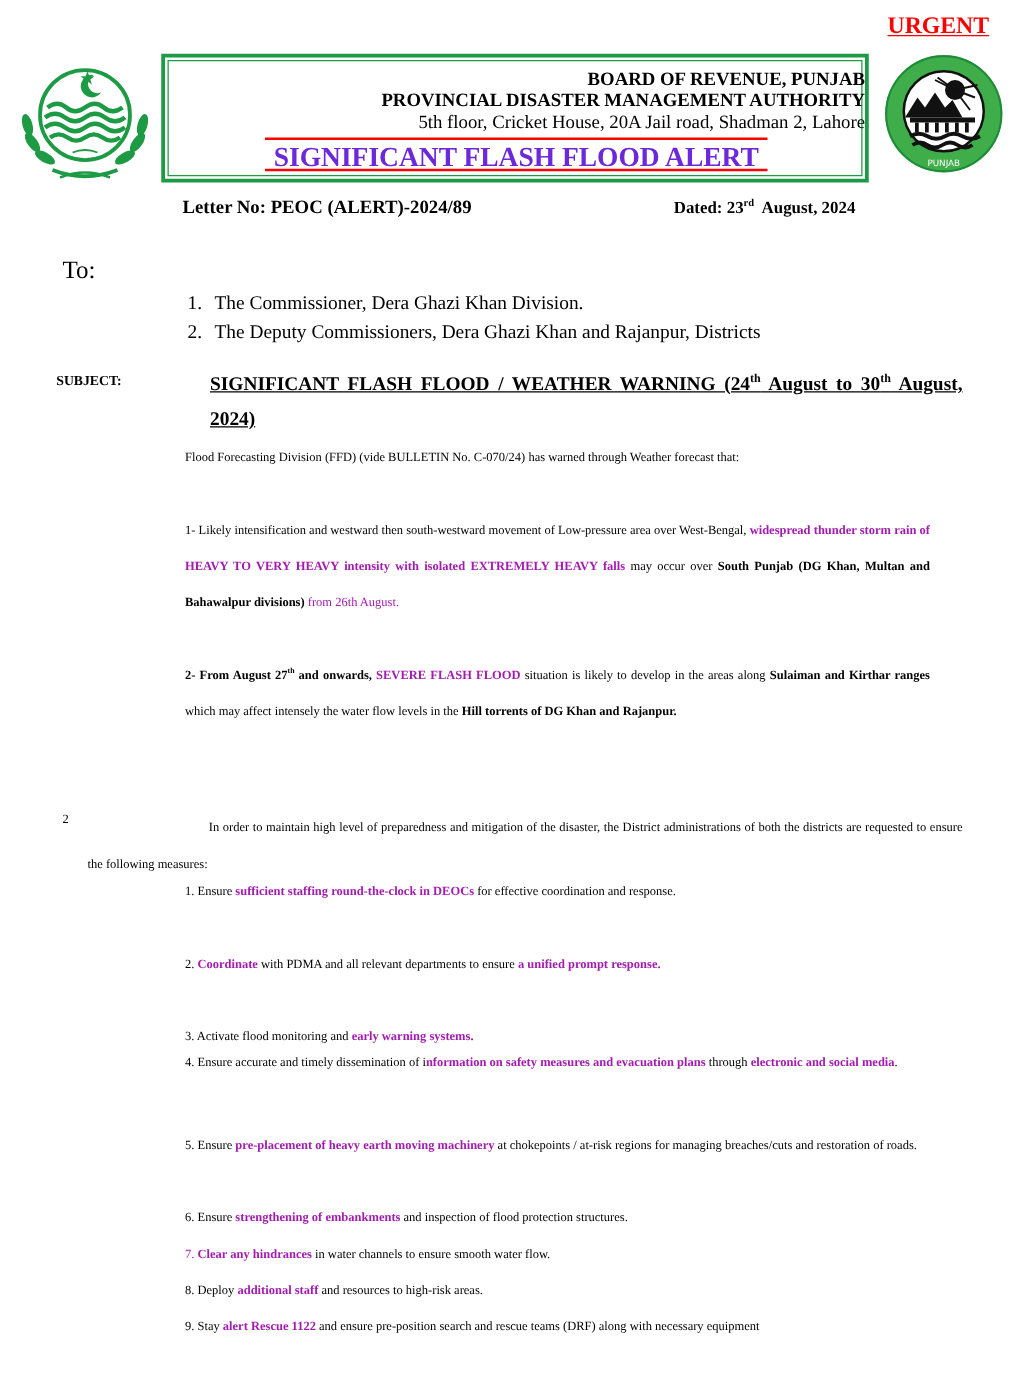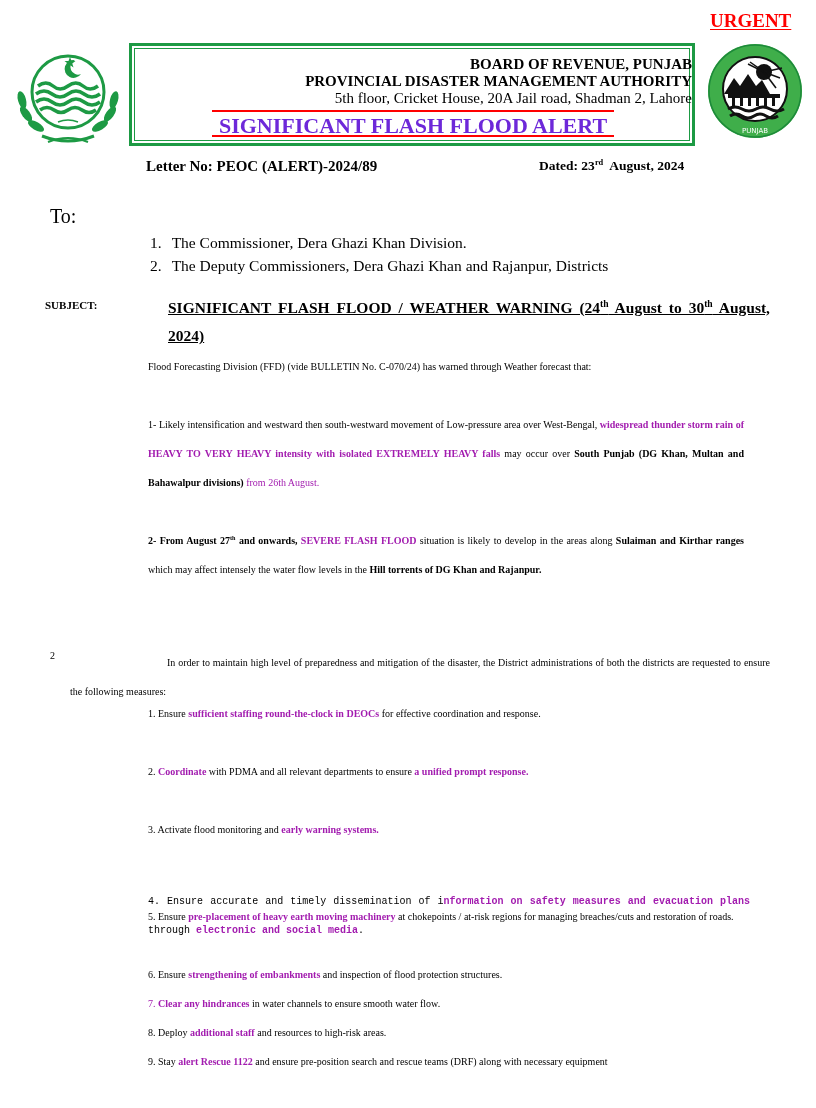--- a/index.html
+++ b/index.html
@@ -152,21 +152,21 @@
 
 <div class="abs txt para" style="left:148px; top:699px; width:602px;">
   <span>1. Ensure </span><span class="red b">sufficient staffing round-the-clock in DEOCs</span><span> for effective coordination and response.</span>
 </div>
 <div class="abs txt para" style="left:148px; top:757px; width:602px;">
   <span>2. </span><span class="red b">Coordinate</span><span> with PDMA and all relevant departments to ensure </span><span class="red b">a unified prompt response.</span>
 </div>
 <div class="abs txt" style="left:148px; top:815px; width:602px;">
   <span>3. Activate flood monitoring and </span><span class="red b">early warning systems.</span>
 </div>
-<div class="abs txt para" style="left:148px; top:887px; width:602px;font-family:Liberation Mono, monospace;">
+<div class="abs txt para" style="left:148px; top:836px; width:602px;">
   <span>4. Ensure accurate and timely dissemination of i</span><span class="red b">nformation on safety measures and evacuation plans</span><span> through </span><span class="red b">electronic and social media</span><span>.</span>
 </div>
 <div class="abs txt para" style="left:148px; top:902px; width:602px;">
   <span>5. Ensure </span><span class="red b">pre-placement of heavy earth moving machinery</span><span> at chokepoints / at-risk regions for managing breaches/cuts and restoration of roads.</span>
 </div>
 <div class="abs txt" style="left:148px; top:960px; width:602px; white-space:nowrap;">
   <span>6. Ensure </span><span class="red b">strengthening of embankments</span><span> and inspection of flood protection structures.</span>
 </div>
 <div class="abs txt" style="left:148px; top:989px; width:602px;">
   <span class="red">7. </span><span class="red b">Clear any hindrances</span><span> in water channels to ensure smooth water flow.</span>

